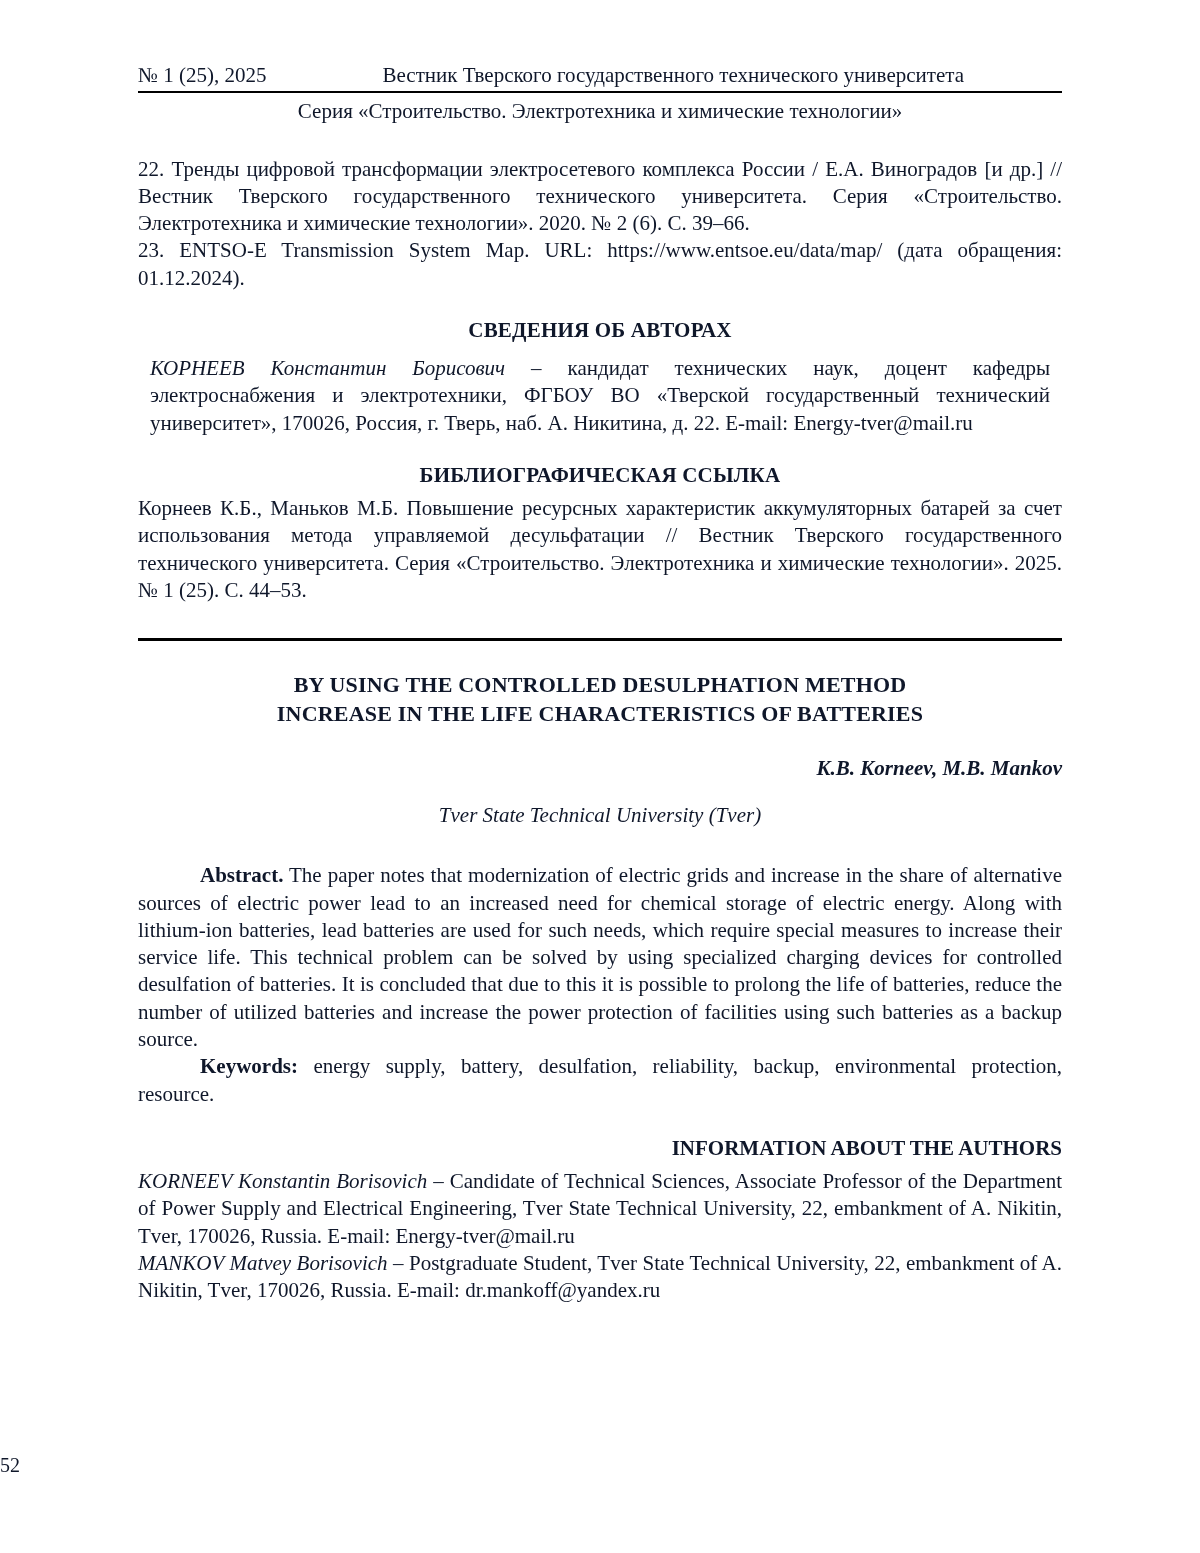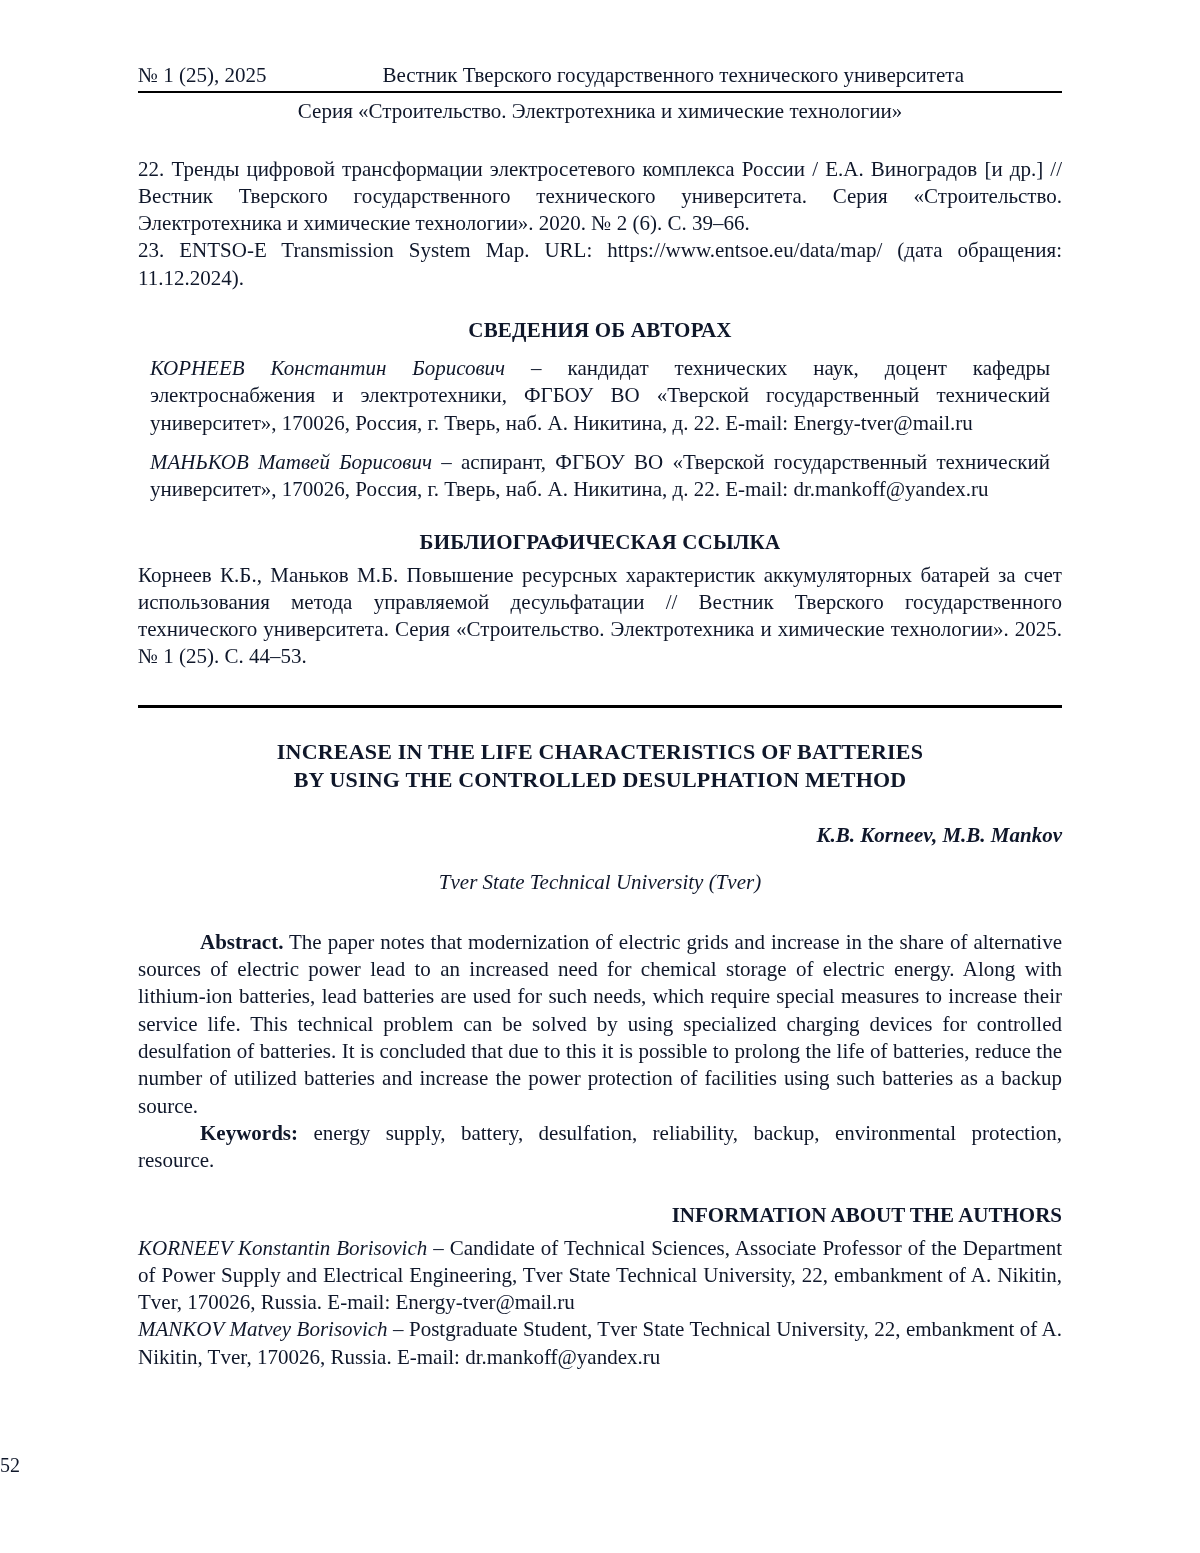--- a/index.html
+++ b/index.html
@@ -155,39 +155,38 @@
 
     <div class="header-line1">
       <div class="header-issue">№ 1 (25), 2025</div>
       <div class="header-journal">Вестник Тверского государственного технического университета</div>
     </div>
     <div class="rule-top"></div>
     <div class="header-line2">Серия «Строительство. Электротехника и химические технологии»</div>
 
     <div class="refs body-text">
       <p>22. Тренды цифровой трансформации электросетевого комплекса России / Е.А. Виноградов [и др.] // Вестник Тверского государственного технического университета. Серия «Строительство. Электротехника и химические технологии». 2020. № 2 (6). С. 39–66.</p>
-      <p>23. ENTSO-E Transmission System Map. URL: https://www.entsoe.eu/data/map/ (дата обращения: 11.12.2024).</p>
+      <p>23. ENTSO-E Transmission System Map. URL: https://www.entsoe.eu/data/map/ (дата обращения: 01.12.2024).</p>
     </div>
 
     <div class="section-title">СВЕДЕНИЯ ОБ АВТОРАХ</div>
     <div class="author-block">
       <p><span class="ital">КОРНЕЕВ Константин Борисович</span><span> – кандидат технических наук, доцент кафедры электроснабжения и электротехники, ФГБОУ ВО «Тверской государственный технический университет», 170026, Россия, г. Тверь, наб. А. Никитина, д. 22. E-mail: Energy-tver@mail.ru</span></p>
-      <p><span class="ital">МАНЬКОВ Матвей Борисович</span><span> – аспирант, ФГБОУ ВО «Тверской государственный технический университет», 170026, Россия, г. Тверь, наб. А. Никитина, д. 22. E-mail: dr.mankoff@yandex.ru</span></p>
     </div>
 
     <div class="section-title">БИБЛИОГРАФИЧЕСКАЯ ССЫЛКА</div>
     <div class="cite-block">
       <p>Корнеев К.Б., Маньков М.Б. Повышение ресурсных характеристик аккумуляторных батарей за счет использования метода управляемой десульфатации // Вестник Тверского государственного технического университета. Серия «Строительство. Электротехника и химические технологии». 2025. № 1 (25). С. 44–53.</p>
     </div>
 
     <div class="rule-thick"></div>
 
     <div class="eng-title">
+      <div>BY USING THE CONTROLLED DESULPHATION METHOD</div>
       <div>INCREASE IN THE LIFE CHARACTERISTICS OF BATTERIES</div>
-      <div>BY USING THE CONTROLLED DESULPHATION METHOD</div>
     </div>
 
     <div class="eng-authors">K.B. Korneev, M.B. Mankov</div>
     <div class="eng-affil">Tver State Technical University (Tver)</div>
 
     <div class="abstract"><b>Abstract.</b><span> The paper notes that modernization of electric grids and increase in the share of alternative sources of electric power lead to an increased need for chemical storage of electric energy. Along with lithium-ion batteries, lead batteries are used for such needs, which require special measures to increase their service life. This technical problem can be solved by using specialized charging devices for controlled desulfation of batteries. It is concluded that due to this it is possible to prolong the life of batteries, reduce the number of utilized batteries and increase the power protection of facilities using such batteries as a backup source.</span></div>
 
     <div class="keywords"><b>Keywords:</b><span> energy supply, battery, desulfation, reliability, backup, environmental protection, resource.</span></div>
 
     <div class="eng-info-title">INFORMATION ABOUT THE AUTHORS</div>

